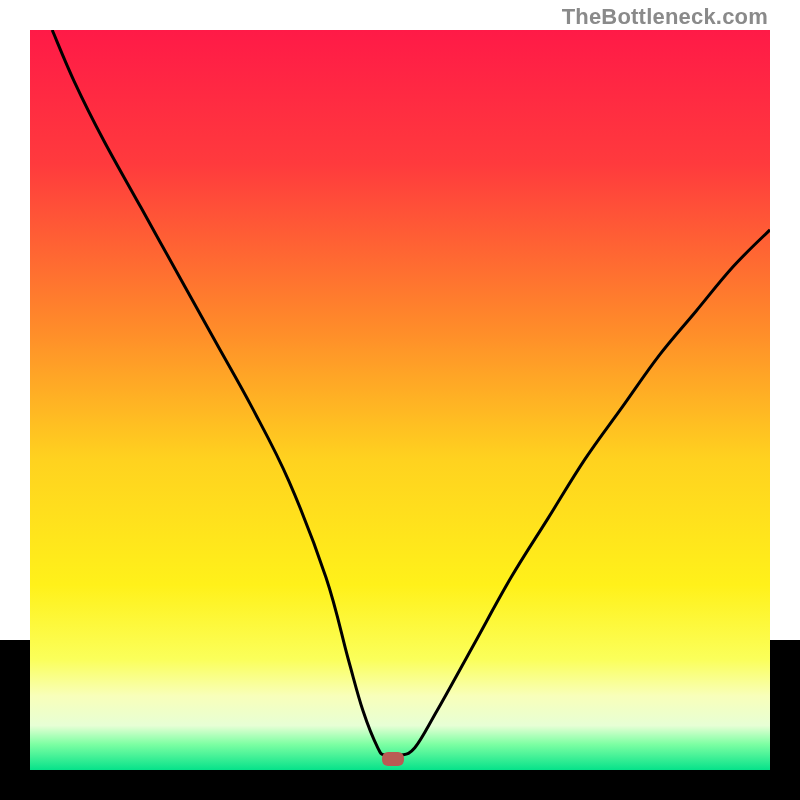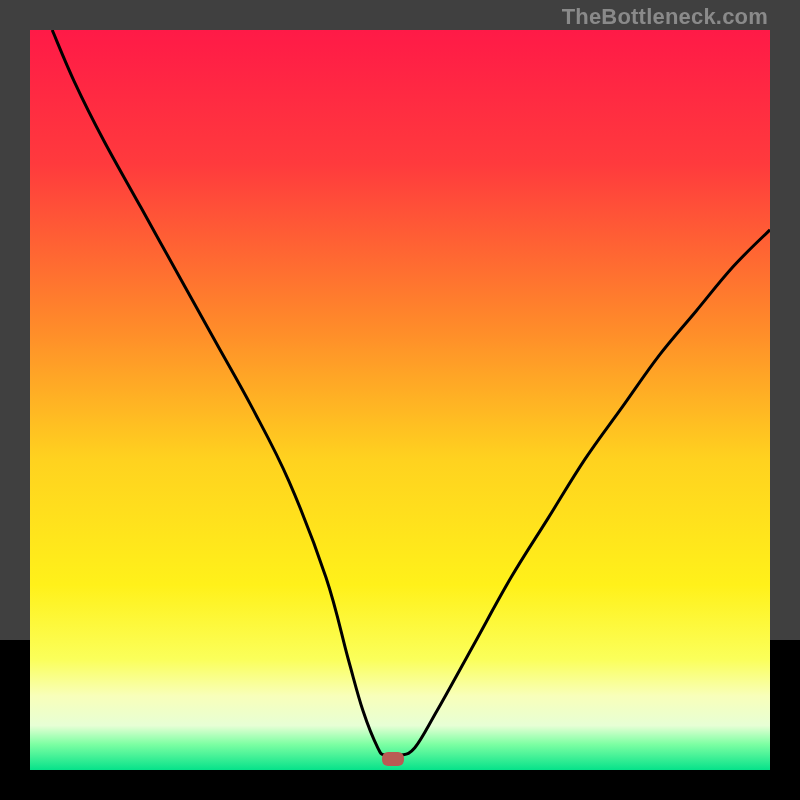--- a/index.html
+++ b/index.html
@@ -9,21 +9,21 @@
     height: 800px;
     background: #000;
     overflow: hidden;
   }
   .frame {
     position: absolute;
     left: 0;
     top: 0;
     width: 800px;
     height: 640px;
-    background: #404040;
+    background: #ffffff;
   }
   .plot {
     position: absolute;
     left: 30px;
     top: 30px;
     width: 740px;
     height: 740px;
     overflow: hidden;
   }
   .gradient {

